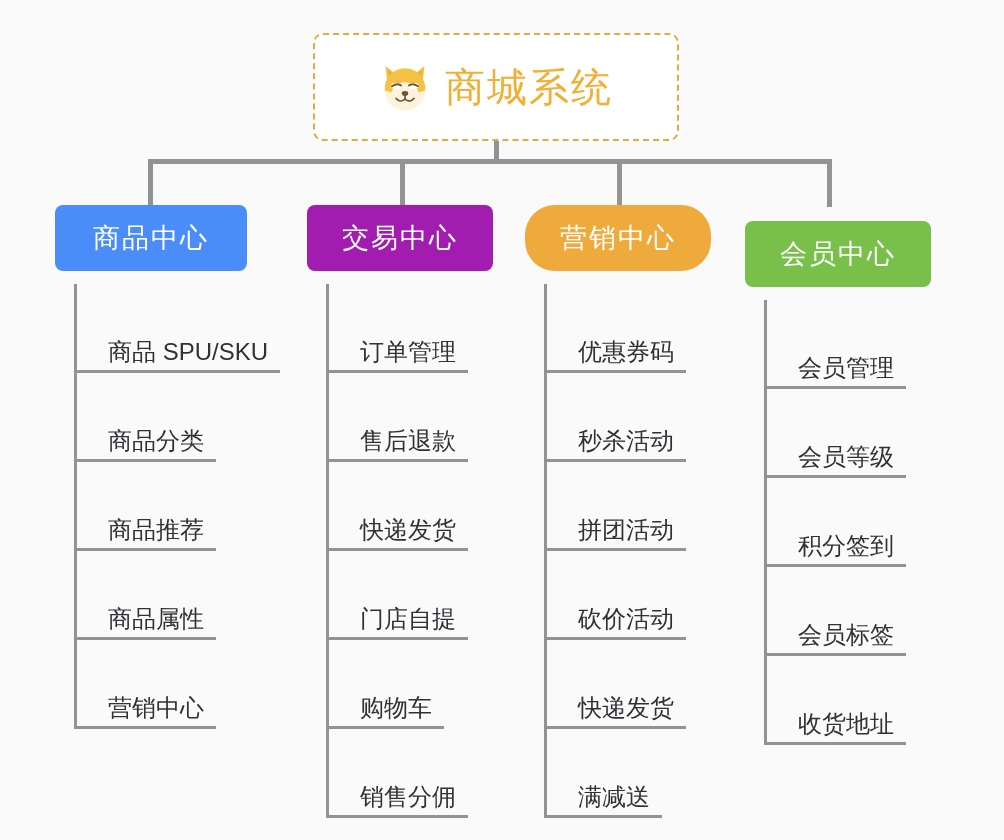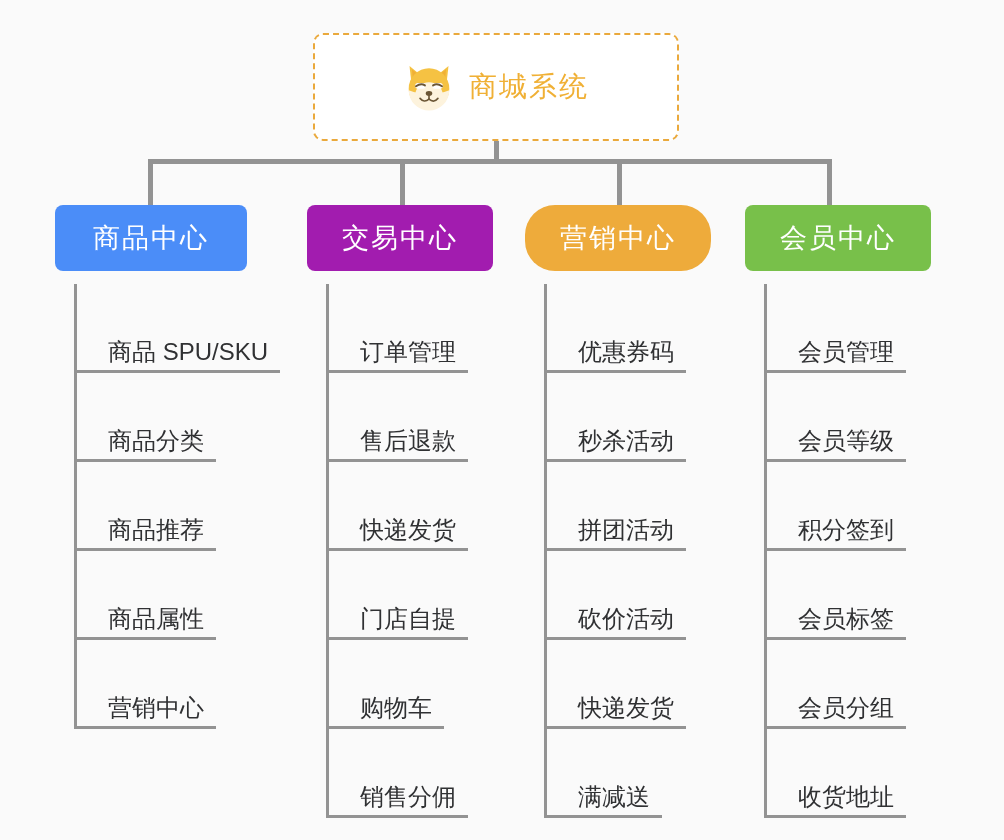--- a/index.html
+++ b/index.html
@@ -23,21 +23,21 @@
     border-radius:10px;
     display:flex;align-items:center;justify-content:center;
     gap:14px;
   }
   .root-icon{
     width:52px;height:52px;
     flex:0 0 auto;
     display:block;
   }
   .root-title{
-    font-size:28px;
+    font-size:40px;
     color:#f0b035;
     letter-spacing:2px;
     line-height:1;
     white-space:nowrap;
   }
 
   
   .conn{position:absolute;background:#939393;}
   .stem{left:494px;top:141px;width:5px;height:22px;}
   .bus{left:148px;top:159px;width:684px;height:5px;}
@@ -178,37 +178,34 @@
         </div>
       <div class="leaf">
           <span class="leaf-inner">快递发货</span>
         </div>
       <div class="leaf">
           <span class="leaf-inner">满减送</span>
         </div>
     </div>
   </div>
 
-  <div class="column" style="left:745px;width:186px;">
+  <div class="column" style="left:745px;width:186px;margin-top:16px;">
     <div class="cat-header" style="background: rgb(120, 192, 74);">会员中心</div>
     <div class="leaf-rail">
       <div class="leaf">
           <span class="leaf-inner">会员管理</span>
         </div>
       <div class="leaf">
           <span class="leaf-inner">会员等级</span>
         </div>
       <div class="leaf">
           <span class="leaf-inner">积分签到</span>
         </div>
       <div class="leaf">
           <span class="leaf-inner">会员标签</span>
         </div>
       <div class="leaf">
-          <span class="leaf-inner">会员分组</span>
-        </div>
-      <div class="leaf">
           <span class="leaf-inner">收货地址</span>
         </div>
     </div>
   </div>
 
 </div>
 
 </body></html>

